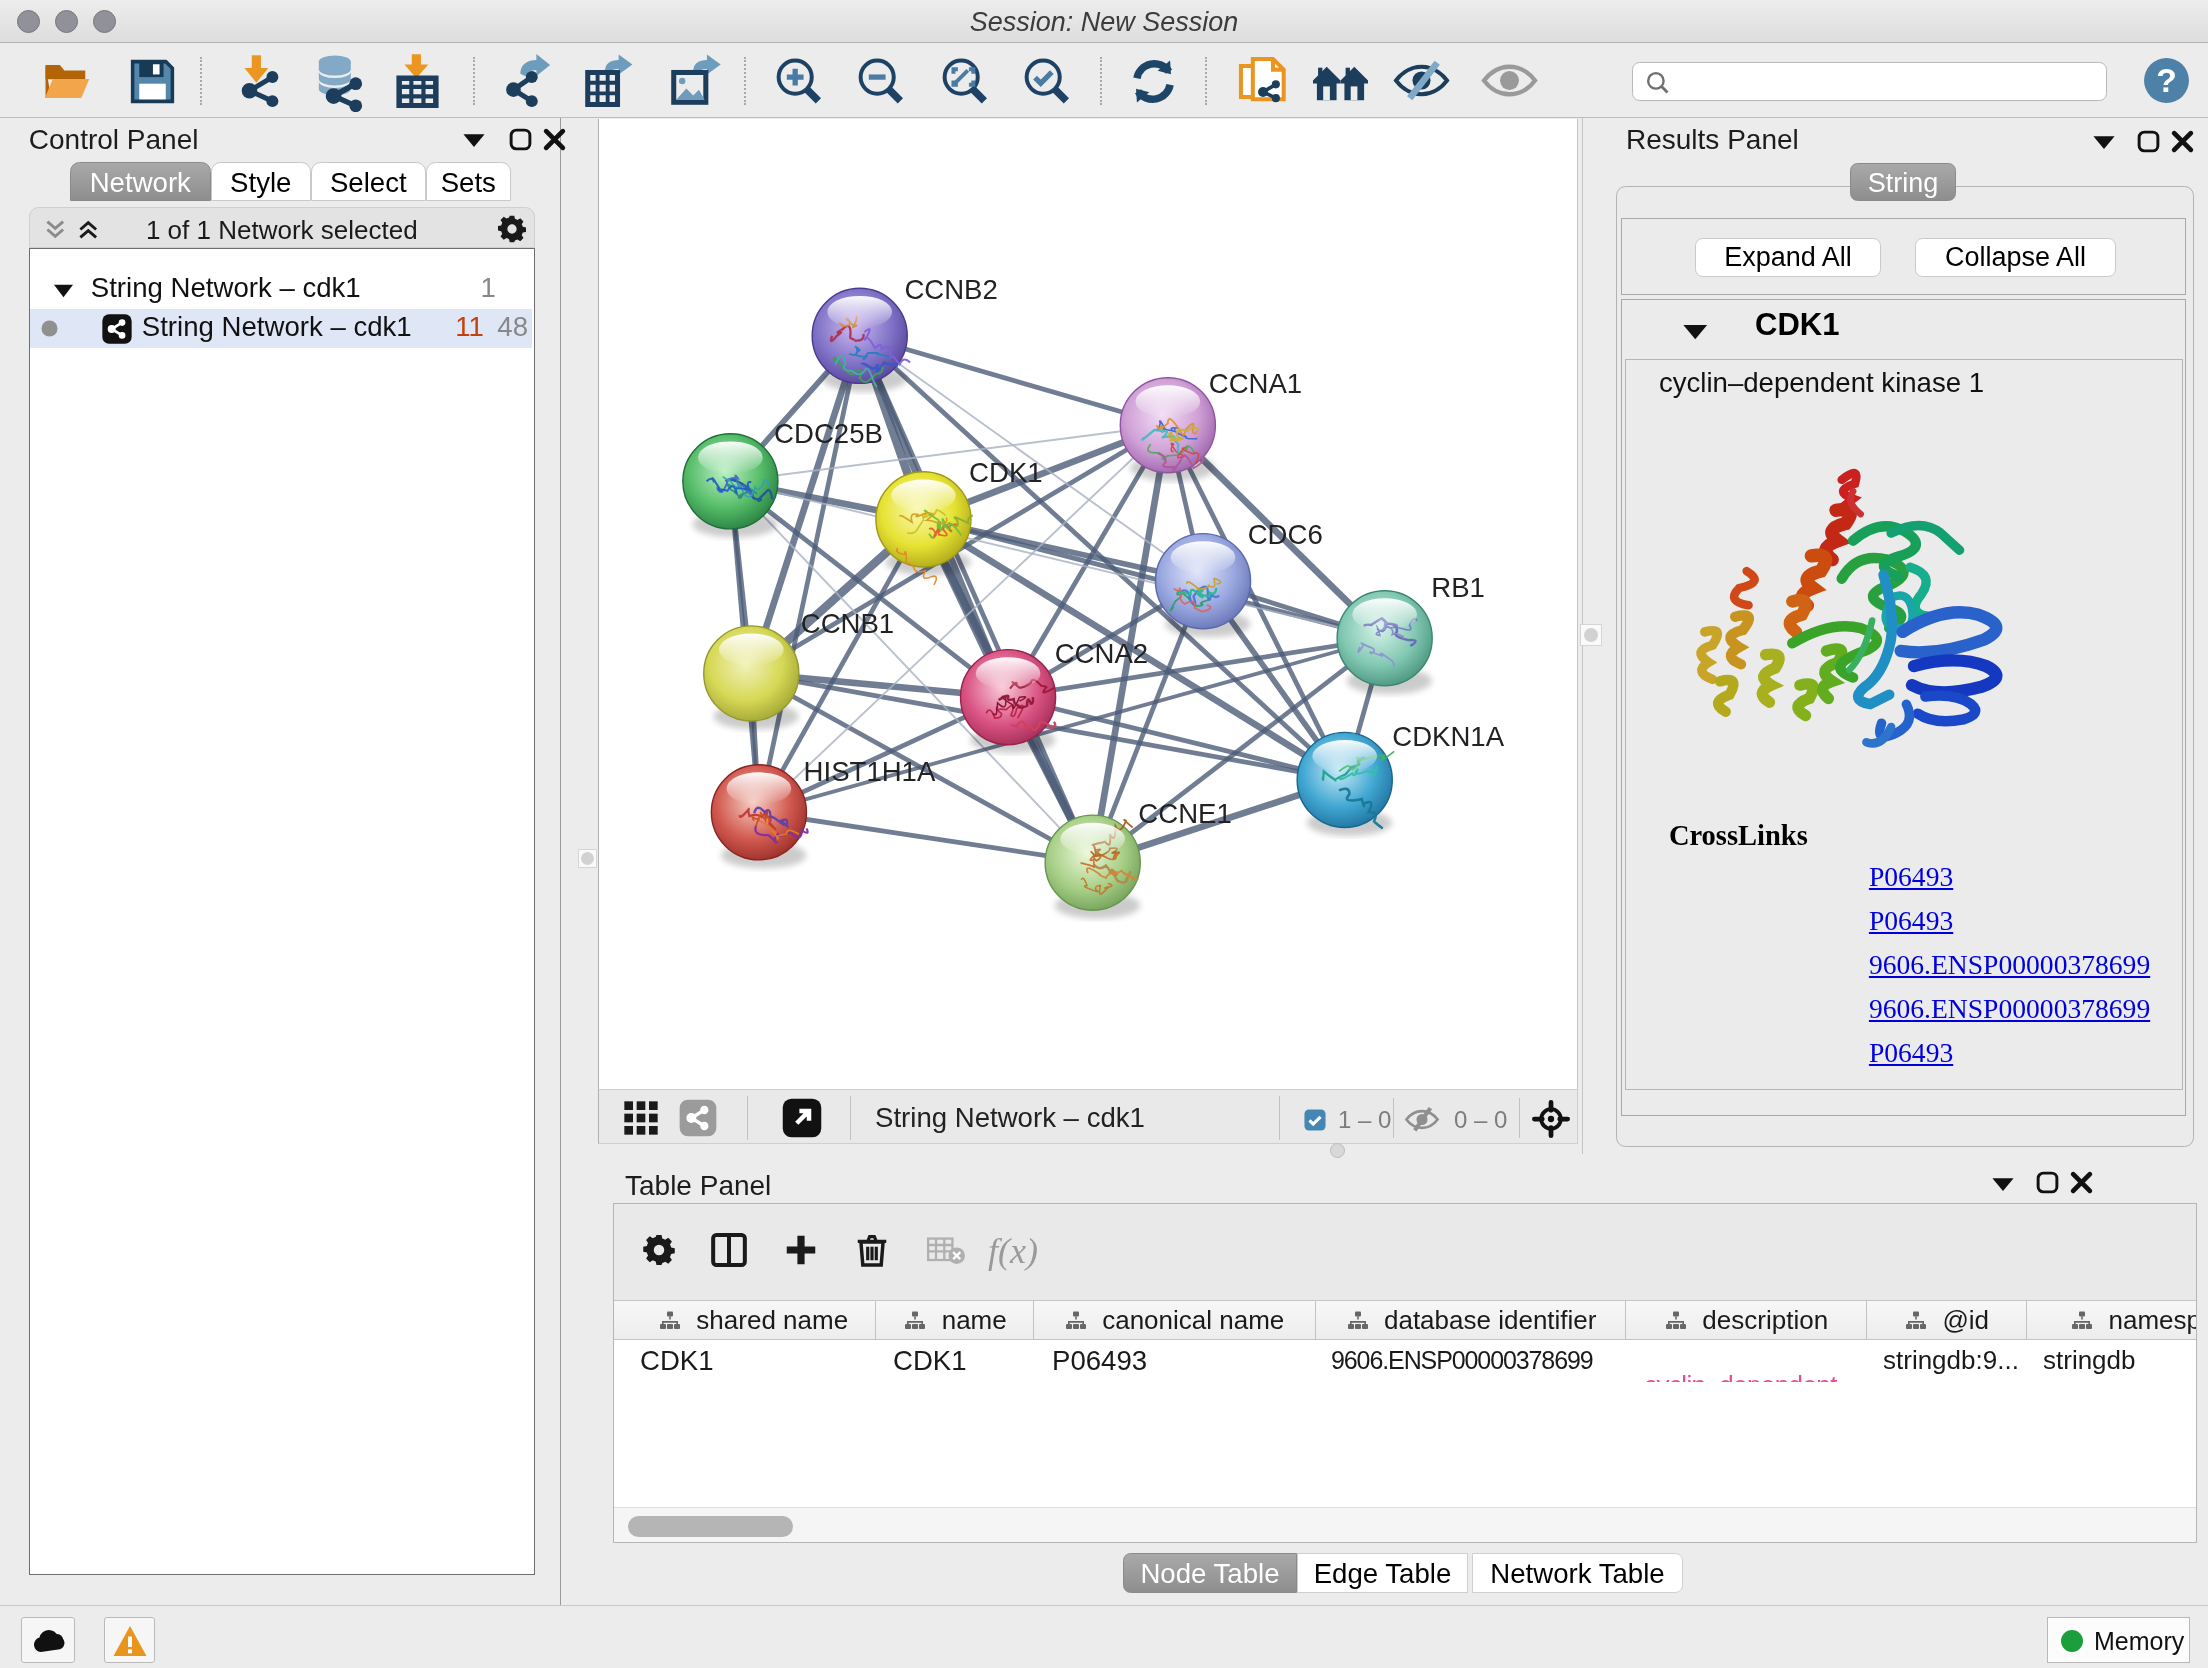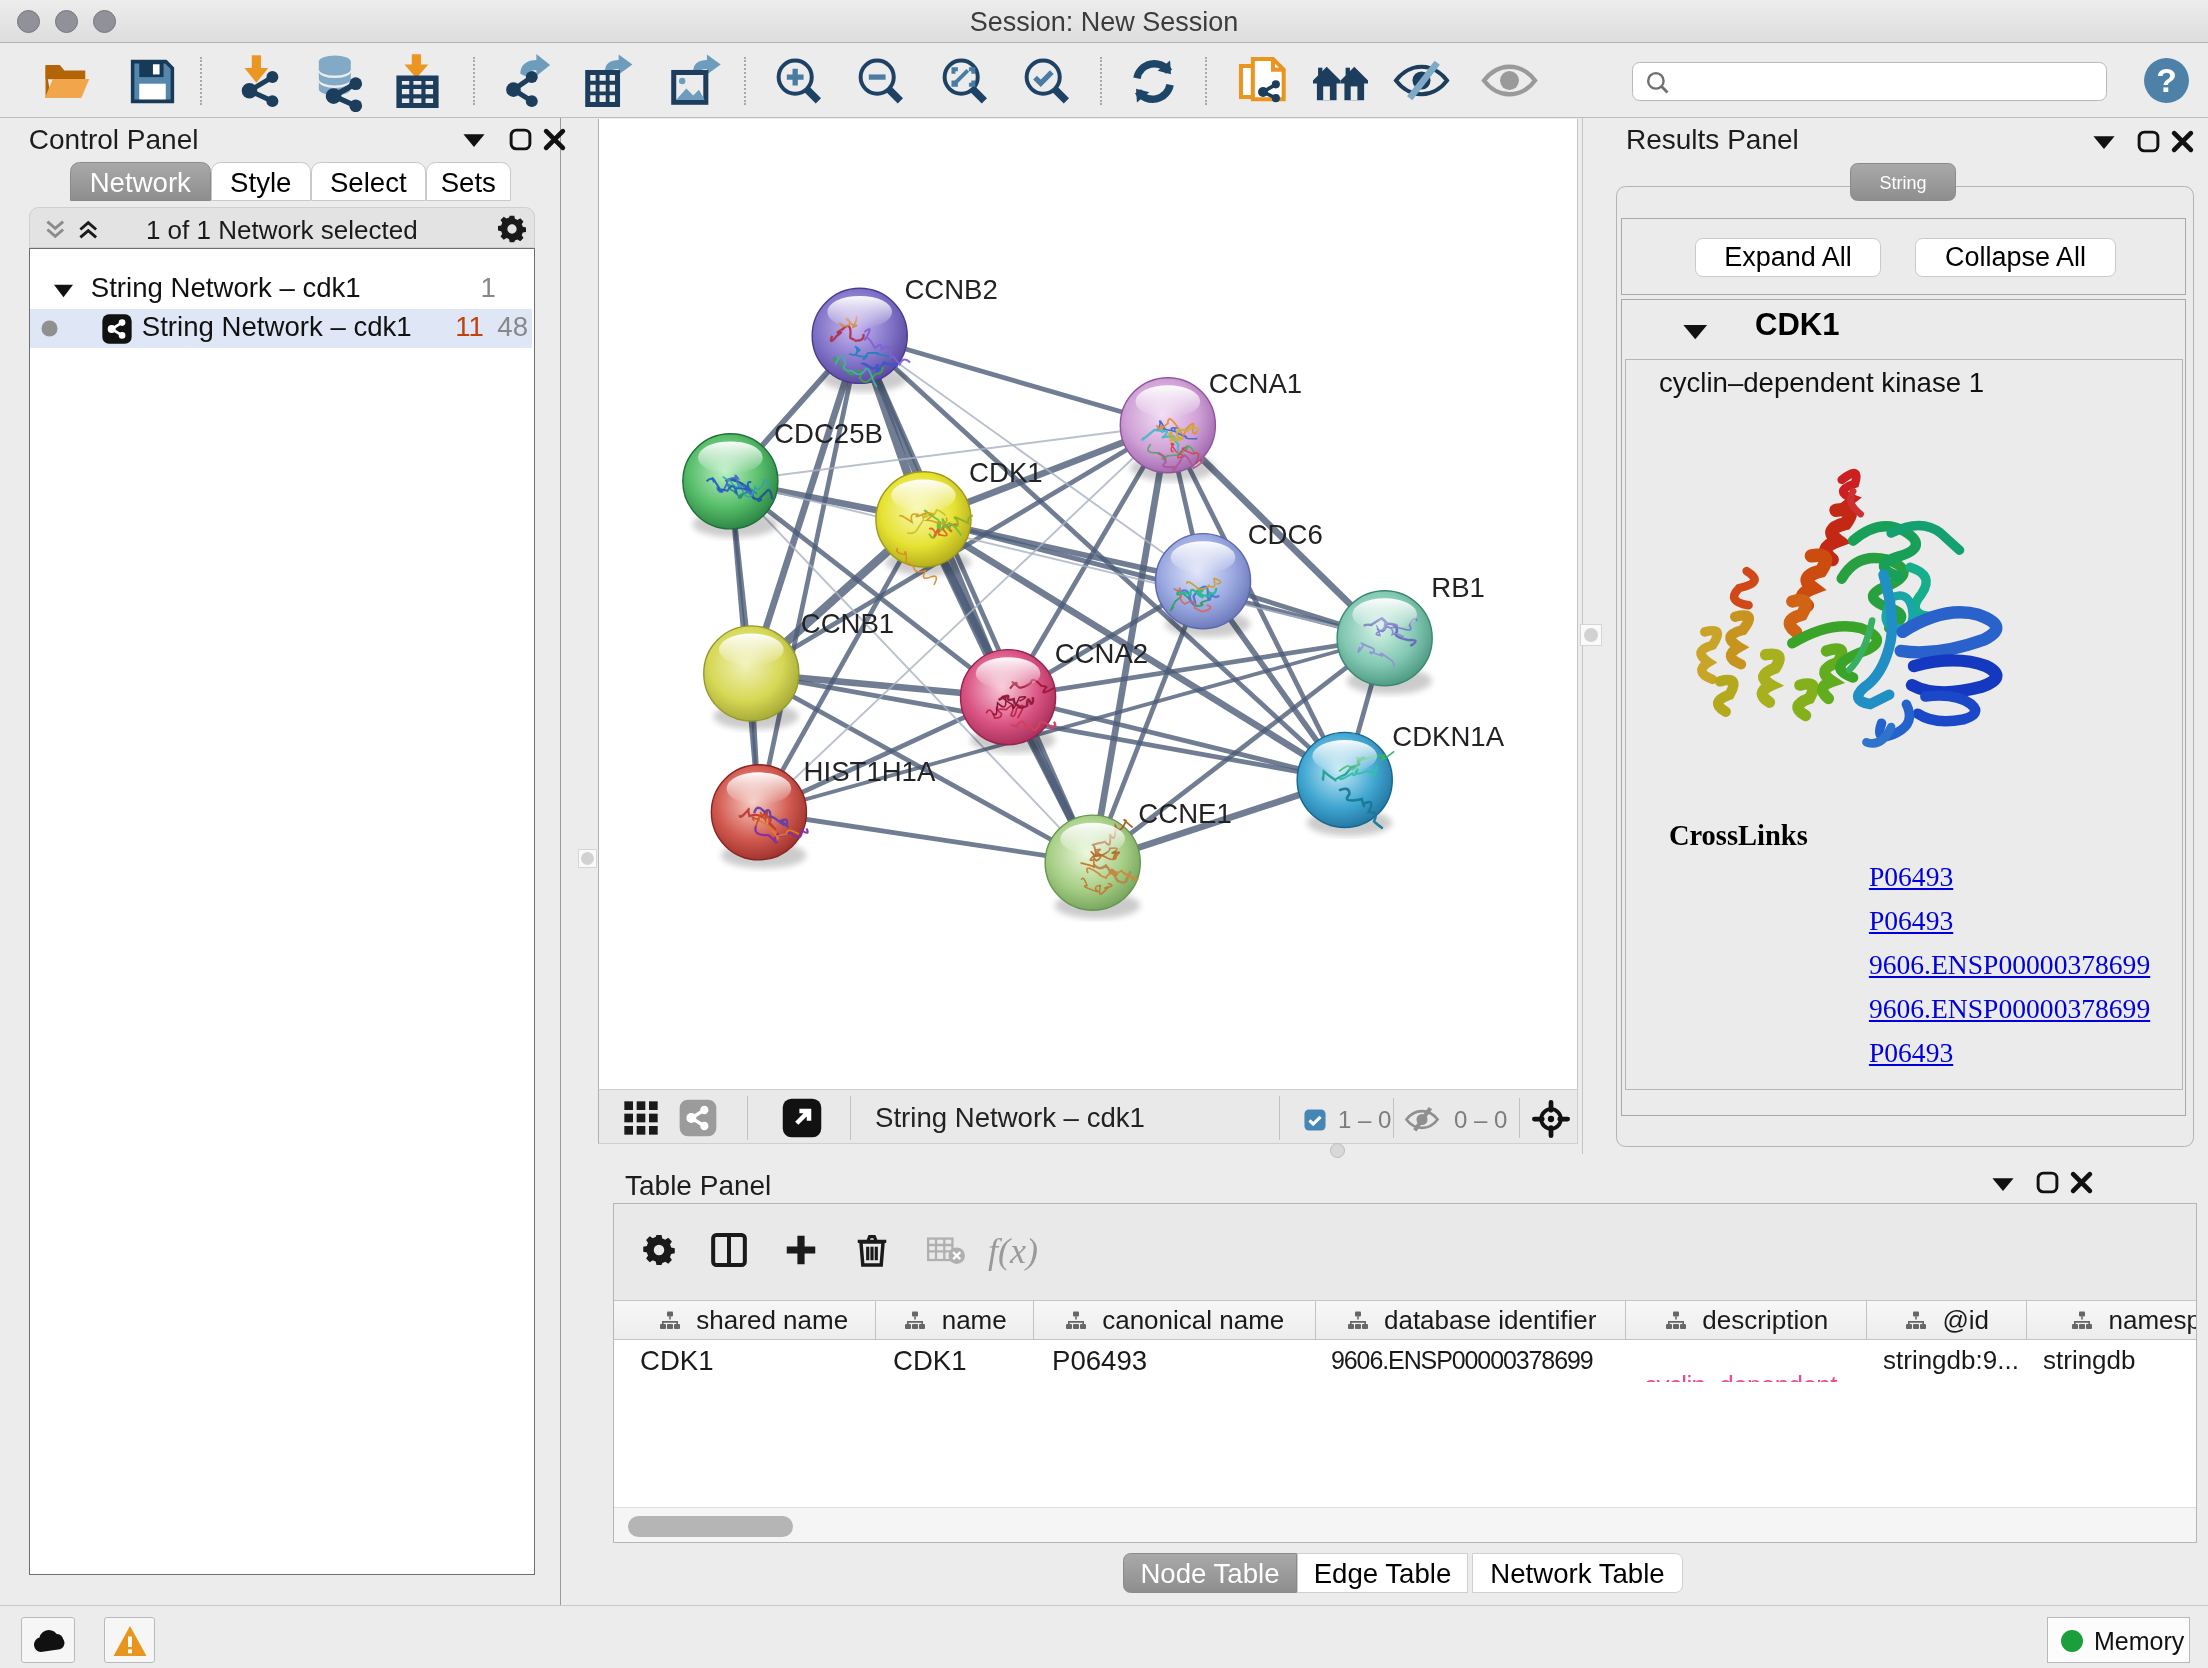--- a/index.html
+++ b/index.html
@@ -2,21 +2,21 @@
 <html style="font-size:15px"><head>
 <meta charset="utf-8">
 <style>
 * { margin:0; padding:0; box-sizing:border-box; }
 html,body { width:2208px; height:1668px; font-family:"Liberation Sans",sans-serif; background:#ececec; position:relative; overflow:hidden; }
 .abs { position:absolute; }
 
 
 #titlebar { left:0; top:0; width:2208px; height:43px; background:linear-gradient(#ededed,#dddddd); border-bottom:1px solid #b4b4b4; }
 .tl { position:absolute; top:9.5px; width:23px; height:23px; border-radius:50%; background:#91919a; border:1px solid #76767e; }
-#title { position:absolute; top:6.7px; left:0; width:100%; text-align:center; font-size:27px; color:#3c3c3c; }
+#title { position:absolute; top:6.7px; left:0; width:100%; text-align:center; font-size:27px; color:#3c3c3c;font-style:italic; }
 
 
 #toolbar { left:0; top:44px; width:2208px; height:74px; background:#ececec; border-bottom:1px solid #bdbdbd; }
 .tbi { position:absolute; top:0; }
 .tbdiv { position:absolute; top:13.3px; height:48px; width:0; border-left:2.9px dotted #a8a8a8; }
 #searchbox { position:absolute; left:1632px; top:18px; width:475px; height:39px; background:#fff; border:1.9px solid #b9b9b9; border-radius:7.6px; }
 
 
 #cp { left:3.8px; top:118px; width:557px; height:1487px; background:#ececec; border-right:1px solid #9a9a9a; }
 .paneltitle { font-size:28px; color:#1c1c1c; }
@@ -516,21 +516,21 @@
     </svg>
   <svg class="abs" style="left:553px; top:10.5px;" width="25" height="25" viewBox="0 0 24 24">
       <rect x="3" y="3" width="18" height="18" rx="5" fill="none" stroke="#111" stroke-width="2.8"></rect>
     </svg>
   <svg class="abs" style="left:587px; top:10.5px;" width="25" height="25" viewBox="0 0 24 24">
       <path d="M4 4 L20 20 M20 4 L4 20" stroke="#111" stroke-width="4.6" stroke-linecap="round"></path>
     </svg>
 
   <div class="abs" style="left:33px; top:68px; width:578px; height:961px; border:1px solid #b3b3b3; border-radius:9.5px; background:#ebebeb;"></div>
 
-  <div class="abs" style="left:267px; top:45px; width:106px; height:38px; background:linear-gradient(#a9a9a9,#8e8e8e); border:1px solid #8a8a8a; border-radius:7.6px; color:#fff; font-size:18px; text-align:center; line-height:38px;">String</div>
+  <div class="abs" style="left:267px; top:45px; width:106px; height:38px; background:linear-gradient(#a9a9a9,#8e8e8e); border:1px solid #8a8a8a; border-radius:7.6px; color:#fff; font-size:27px; text-align:center; line-height:38px;">String</div>
 
   <div class="abs" style="left:38px; top:100px; width:565px; height:77px; border:1px solid #a8a8a8;">
     <div style="position:absolute; left:73px; top:19px; width:186px; height:39px; background:#fff; border:1px solid #c9c9c9; border-radius:7.6px; font-size:27px; text-align:center; line-height:37px; color:#000;">Expand All</div>
     <div style="position:absolute; left:293px; top:19px; width:201px; height:39px; background:#fff; border:1px solid #c9c9c9; border-radius:7.6px; font-size:27px; text-align:center; line-height:37px; color:#000;">Collapse All</div>
   </div>
 
   <div class="abs" style="left:38px; top:181px; width:565px; height:817px; border:1px solid #a8a8a8;">
     <svg style="position:absolute; left:59px; top:21px;" width="28.5" height="21" viewBox="0 0 24 17">
         <path d="M2 3 h20 l-10 12 z" fill="#111"></path>
       </svg>

